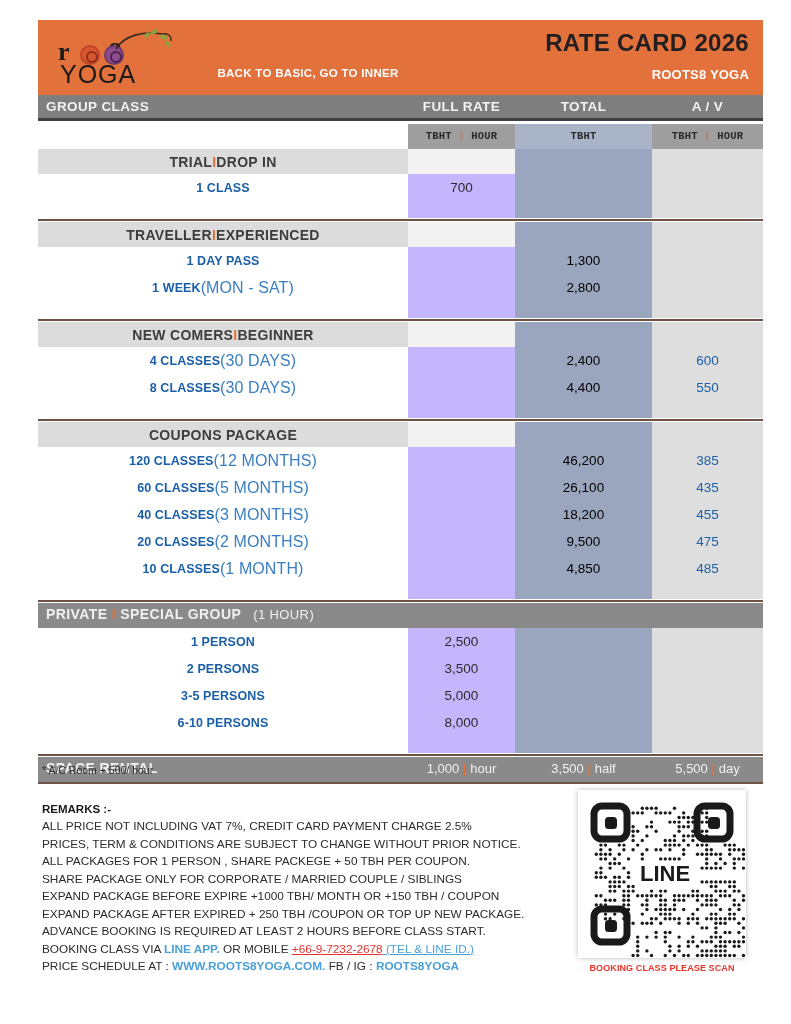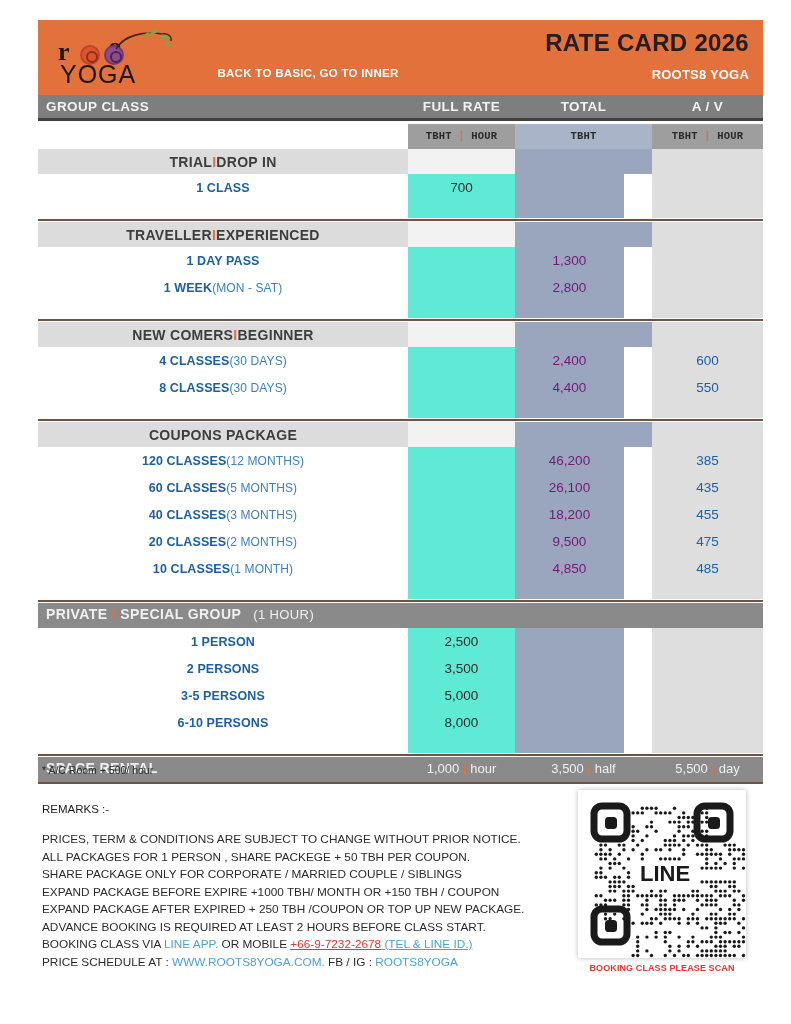--- a/index.html
+++ b/index.html
@@ -76,30 +76,30 @@
 
   .row { position:relative; width:725px; height:27px;text-align:right; }
   .row.spacer { height:17px; }
 
   
   .cell-label {
     position:absolute; left:0; top:0; width:370px; height:100%;
     display:flex; align-items:center; justify-content:center;
     font-size:12.5px; color:#1b5fa8; font-weight:700; letter-spacing:0.1px;
   }
-  .cell-label .sub { color:#3a7fc1; font-weight:400; font-size:12px; margin-left:0;}
+  .cell-label .sub { color:#3a7fc1; font-weight:400; font-size:16px; margin-left:0;}
   .cell-full {
     position:absolute; left:370px; top:0; width:107px; height:100%;
-    background:#5eead4; display:flex; align-items:center; justify-content:center;
+    background:#c4b5fd; display:flex; align-items:center; justify-content:center;
     font-size:13.5px; color:#2b2b2b;
   }
   .cell-total {
-    position:absolute; left:477px; top:0; width:109px; height:100%;
+    position:absolute; left:477px; top:0; width:137px; height:100%;
     background:#9aa6bd; display:flex; align-items:center; justify-content:center;
-    font-size:13.5px; color:#701a75; font-weight:400;
+    font-size:13.5px; color:#000000; font-weight:400;
   }
   .cell-av {
     position:absolute; left:614px; top:0; width:111px; height:100%;
     background:#dedede; display:flex; align-items:center; justify-content:center;
     font-size:13.5px; color:#1b5fa8;
   }
 
   
   .sec { position:relative; width:725px; height:25px; }
   .sec .band {
@@ -136,25 +136,25 @@
   .darkbar .pipe { color:#e2703b; }
 
   
   .footnote {
     position:absolute; left:42px; top:764px; font-size:10.5px; color:#2b2b2b;
   }
   .foot-rule { position:absolute; left:38px; top:782px; width:725px; height:2px; background:#6e5244; }
 
   
   .remarks { position:absolute; left:42px; top:803px; width:520px; }
-  .remarks .title { font-size:11.5px; font-weight:400; color:#1a1a1a; margin-bottom:16px;}
+  .remarks .title { font-size:11.5px; font-weight:700; color:#1a1a1a; margin-bottom:3px;}
   .remarks .ln {
     font-size:11.8px; color:#2b2b2b; line-height:17.5px; white-space:nowrap;
   }
-  .blue { color:#4a9fd8; }
+  .blue { color:#4a9fd8;font-weight:bold; }
   .red  { color:#e8342a; text-decoration:underline; }
   .blue-u { color:#4a9fd8; text-decoration:underline; }
 
   
   .qrbox {
     position:absolute; left:578px; top:790px; width:168px; height:168px;
     background:#ffffff; box-shadow:0 0 5px rgba(0,0,0,0.28);
   }
   .qrbox svg { display:block; }
   .qr-caption {
@@ -415,20 +415,21 @@
         <div class="v dv-av"><span>5,500</span> <span class="pipe">|</span> <span>day</span></div>
       </div>
     </div>
 
   <div class="footnote">*  A/C Room + 500/ hour</div>
   <div class="foot-rule"></div>
 
   <div class="remarks">
     <div class="title">REMARKS :-</div>
     <div id="remark-lines">
+        <div class="ln">ALL PRICE NOT INCLUDING VAT 7%, CREDIT CARD PAYMENT CHARGE 2.5%</div>
         <div class="ln">PRICES, TERM &amp; CONDITIONS ARE SUBJECT TO CHANGE WITHOUT PRIOR NOTICE.</div>
         <div class="ln">ALL PACKAGES FOR 1 PERSON , SHARE PACKEGE + 50 TBH PER COUPON.</div>
         <div class="ln">SHARE PACKAGE ONLY FOR  CORPORATE / MARRIED COUPLE / SIBLINGS</div>
         <div class="ln">EXPAND PACKAGE BEFORE EXPIRE  +1000 TBH/ MONTH OR +150 TBH / COUPON</div>
         <div class="ln">EXPAND PACKAGE AFTER EXPIRED + 250 TBH /COUPON OR TOP UP  NEW PACKAGE.</div>
         <div class="ln">ADVANCE BOOKING IS REQUIRED AT LEAST 2 HOURS BEFORE CLASS START.</div>
       </div>
     <div class="ln">
       <span>BOOKING CLASS VIA </span><span class="blue">LINE APP.</span><span> OR MOBILE  </span><span class="red">+66-9-7232-2678</span><span class="blue-u"> (TEL &amp; LINE ID.)</span>
     </div>

